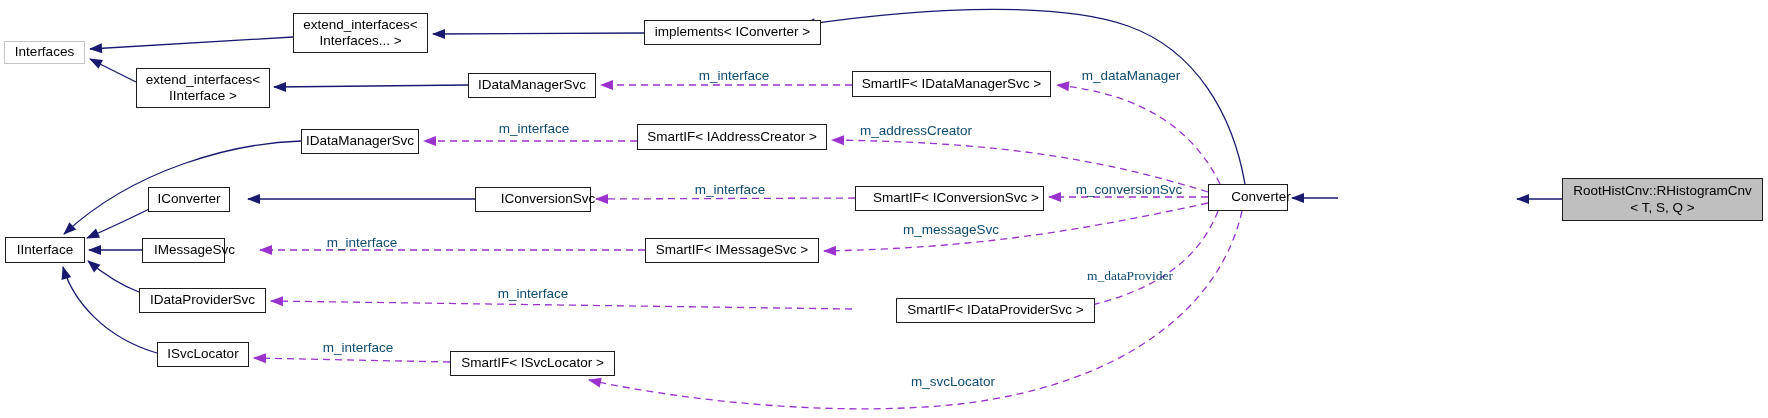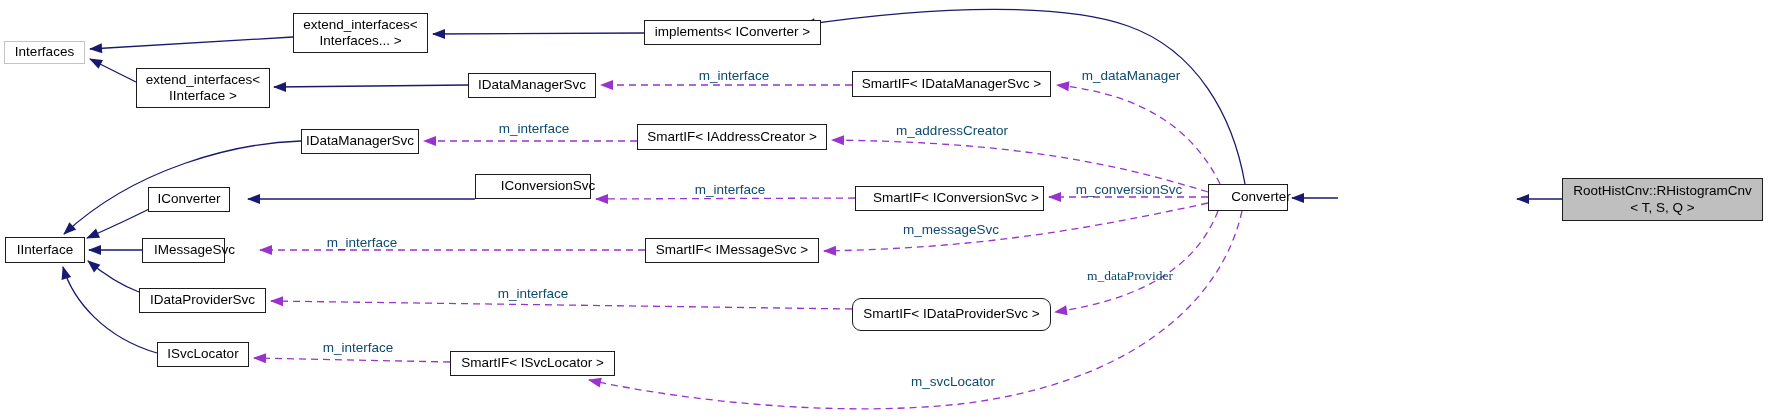--- a/index.html
+++ b/index.html
@@ -77,48 +77,48 @@
   <div class="node" style="left:852px;top:71px;width:199px;height:26px;">SmartIF&lt; IDataManagerSvc &gt;</div>
 
   <div class="node" style="left:301px;top:129px;width:118px;height:25px;">IDataManagerSvc</div>
 
   <div class="node" style="left:637px;top:124px;width:190px;height:26px;">SmartIF&lt; IAddressCreator &gt;</div>
 
   <div class="node" style="left:5px;top:237px;width:80px;height:26px;">IInterface</div>
 
   <div class="node" style="left:148px;top:187px;width:82px;height:25px;">IConverter</div>
 
-  <div class="node" style="left:475px;top:174px;width:116px;height:25px;padding-left:32px;">IConversionSvc</div>
+  <div class="node" style="left:475px;top:187px;width:116px;height:25px;padding-left:32px;">IConversionSvc</div>
 
   <div class="node" style="left:855px;top:186px;width:189px;height:25px;padding-left:15px;">SmartIF&lt; IConversionSvc &gt;</div>
 
   <div class="node" style="left:142px;top:238px;width:83px;height:25px;padding-left:24px;">IMessageSvc</div>
 
   <div class="node" style="left:645px;top:238px;width:174px;height:25px;">SmartIF&lt; IMessageSvc &gt;</div>
 
   <div class="node" style="left:139px;top:288px;width:127px;height:25px;">IDataProviderSvc</div>
 
-  <div class="node" style="left:852px;top:298px;width:199px;height:33px;border-radius:9px;">SmartIF&lt; IDataProviderSvc &gt;</div>
+  <div class="node" style="left:896px;top:298px;width:199px;height:25px;">SmartIF&lt; IDataProviderSvc &gt;</div>
 
   <div class="node" style="left:157px;top:342px;width:92px;height:25px;">ISvcLocator</div>
 
   <div class="node" style="left:450px;top:351px;width:165px;height:25px;">SmartIF&lt; ISvcLocator &gt;</div>
 
   <div class="node" style="left:1208px;top:184px;width:80px;height:27px;padding-left:28px;">Converter</div>
 
 
   <div class="node current" style="left:1562px;top:178px;width:201px;height:43px;">RootHistCnv::RHistogramCnv
 &lt; T, S, Q &gt;</div>
 
   <div class="edge-label" style="left:734px;top:75px;">m_interface</div>
   <div class="edge-label" style="left:534px;top:128px;">m_interface</div>
   <div class="edge-label" style="left:730px;top:189px;">m_interface</div>
   <div class="edge-label" style="left:362px;top:242px;">m_interface</div>
   <div class="edge-label" style="left:533px;top:293px;">m_interface</div>
   <div class="edge-label" style="left:358px;top:347px;">m_interface</div>
   <div class="edge-label" style="left:1131px;top:75px;">m_dataManager</div>
-  <div class="edge-label" style="left:952px;top:130px;">m_addressCreator</div>
+  <div class="edge-label" style="left:916px;top:130px;">m_addressCreator</div>
   <div class="edge-label" style="left:1129px;top:189px;">m_conversionSvc</div>
   <div class="edge-label" style="left:951px;top:229px;">m_messageSvc</div>
   <div class="edge-label" style="left:1130px;top:276px;font-family:Liberation Serif, serif;">m_dataProvider</div>
   <div class="edge-label" style="left:953px;top:381px;">m_svcLocator</div>
 
 </div>
 
 </body></html>

